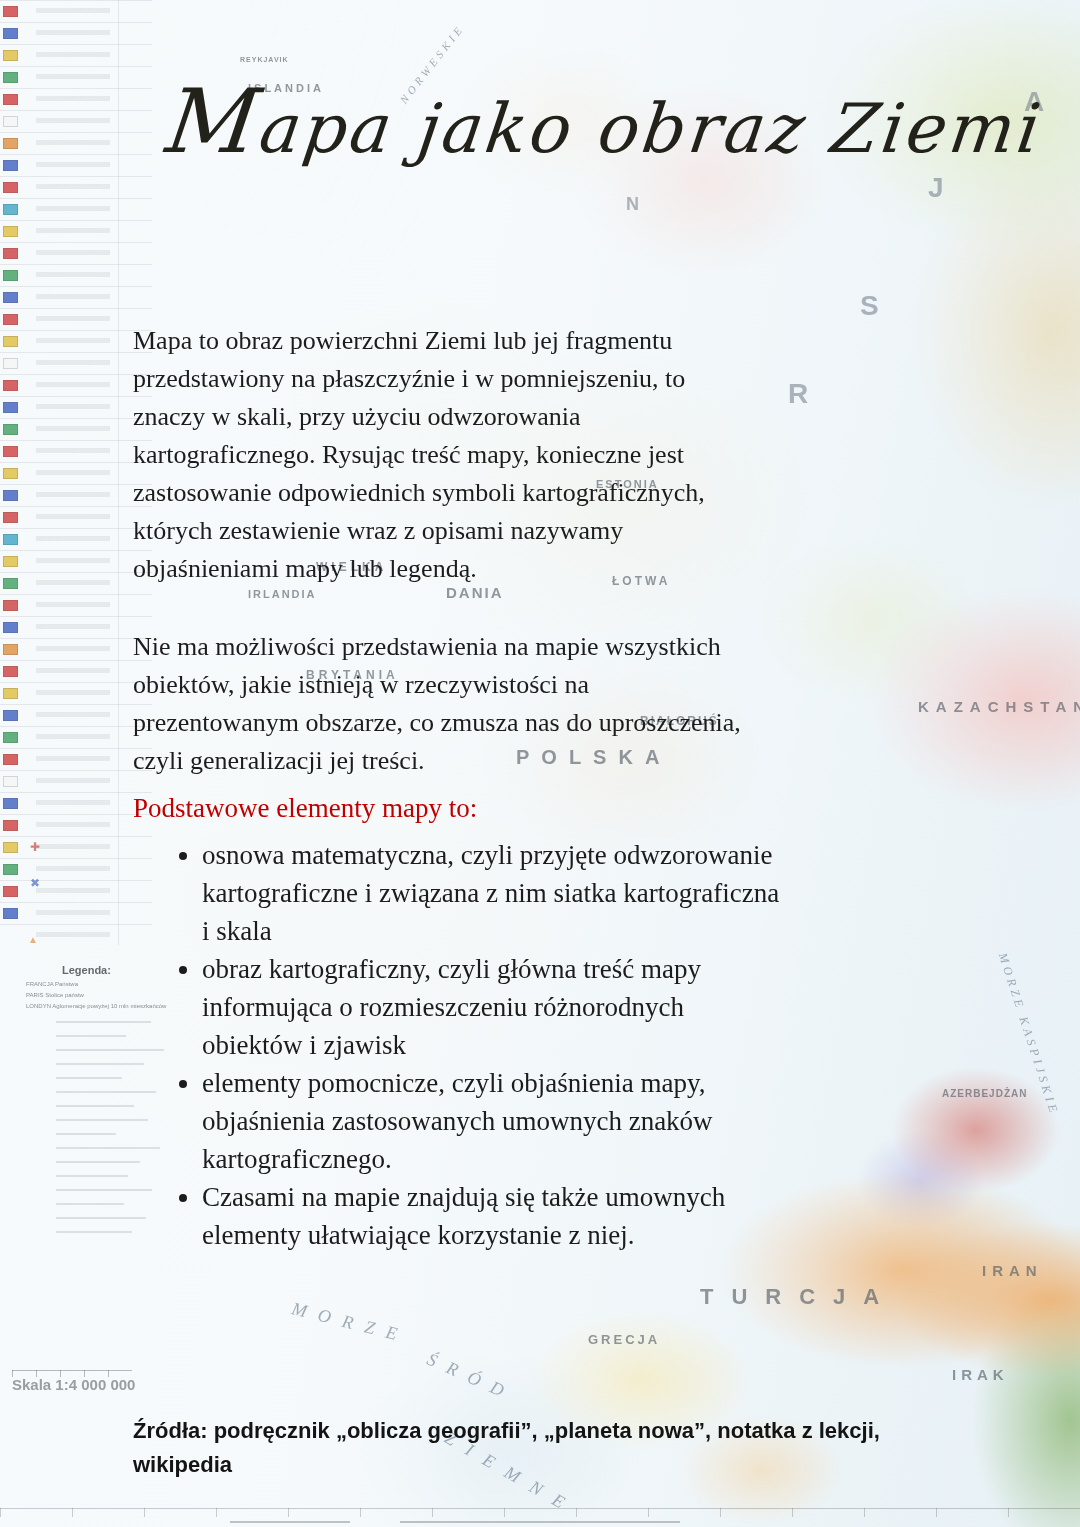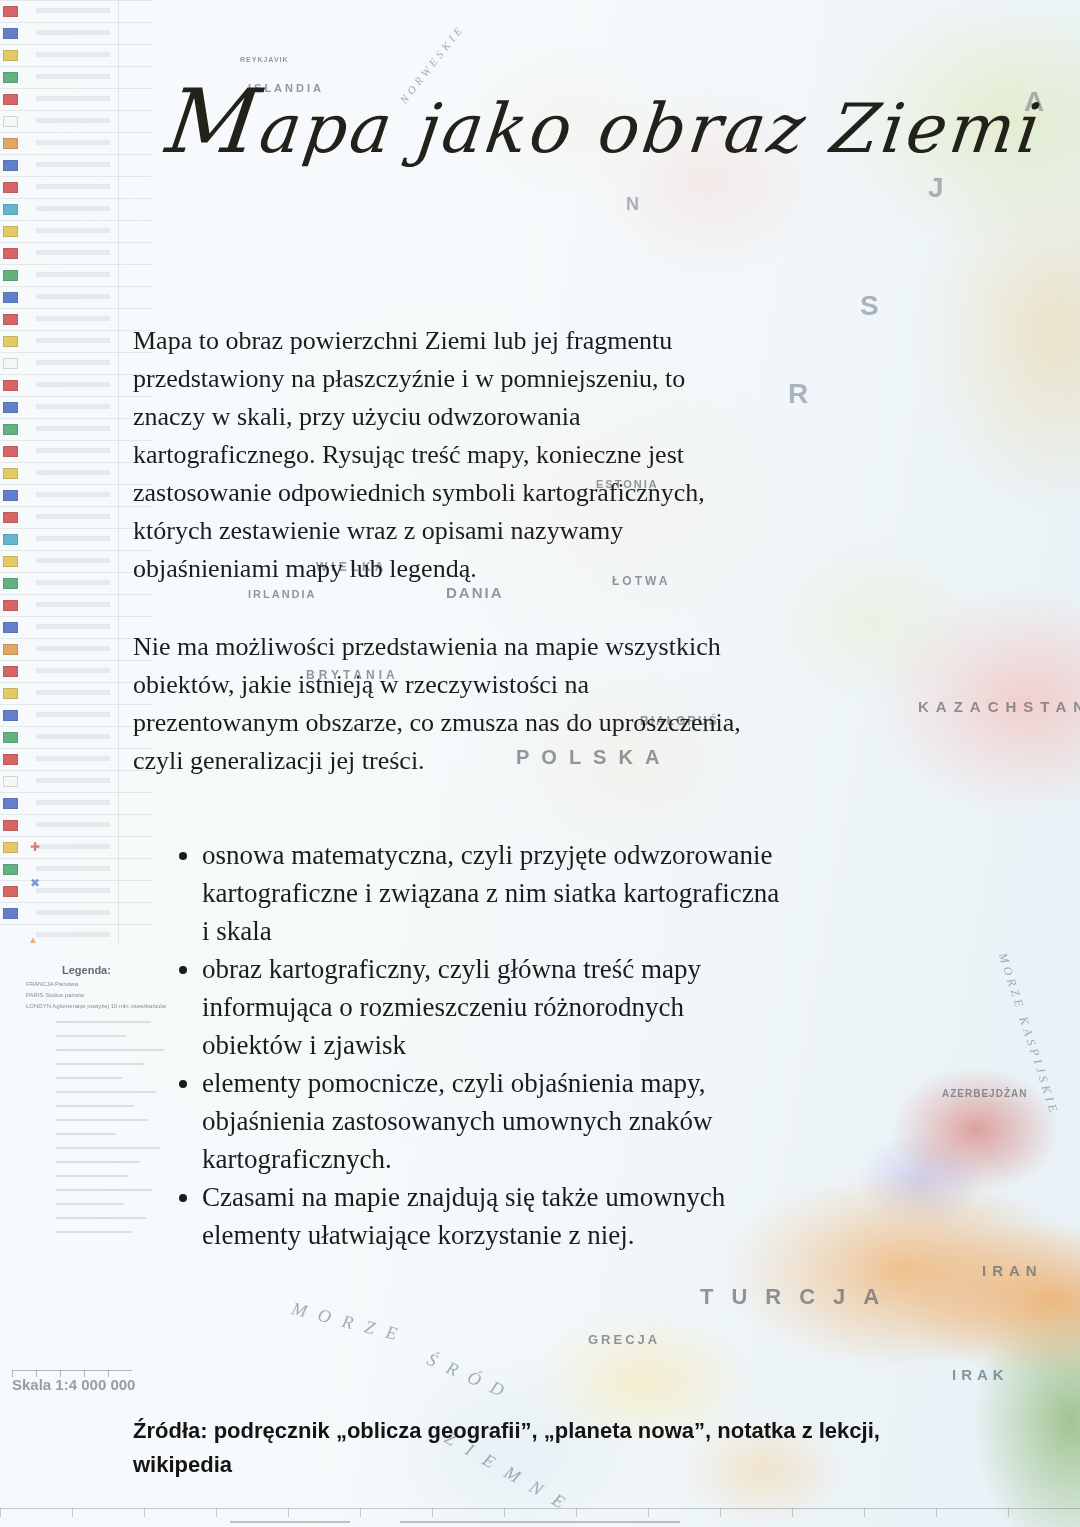--- a/index.html
+++ b/index.html
@@ -203,31 +203,32 @@
 znaczy w skali, przy użyciu odwzorowania
 kartograficznego. Rysując treść mapy, konieczne jest
 zastosowanie odpowiednich symboli kartograficznych,
 których zestawienie wraz z opisami nazywamy
 objaśnieniami mapy lub legendą.</p>
   <p class="body-text para2">Nie ma możliwości przedstawienia na mapie wszystkich
 obiektów, jakie istnieją w rzeczywistości na
 prezentowanym obszarze, co zmusza nas do uproszczenia,
 czyli generalizacji jej treści.</p>
 
+  <h2 class="red-heading">Podstawowe elementy mapy to:</h2>
 
   <ul class="bullets">
     <li>osnowa matematyczna, czyli przyjęte odwzorowanie
 kartograficzne i związana z nim siatka kartograficzna
 i skala</li>
     <li>obraz kartograficzny, czyli główna treść mapy
 informująca o rozmieszczeniu różnorodnych
 obiektów i zjawisk</li>
     <li>elementy pomocnicze, czyli objaśnienia mapy,
 objaśnienia zastosowanych umownych znaków
-kartograficznych.</li>
+kartograficznego.</li>
     <li>Czasami na mapie znajdują się także umownych
 elementy ułatwiające korzystanie z niej.</li>
   </ul>
 
   <p class="sources">Źródła: podręcznik „oblicza geografii”, „planeta nowa”, notatka z lekcji,
 wikipedia</p>
 
   <div class="bottom-ruler"></div>
   <div class="bottom-caption" style="left:230px;width:120px;"></div>
   <div class="bottom-caption" style="left:400px;width:280px;"></div>

